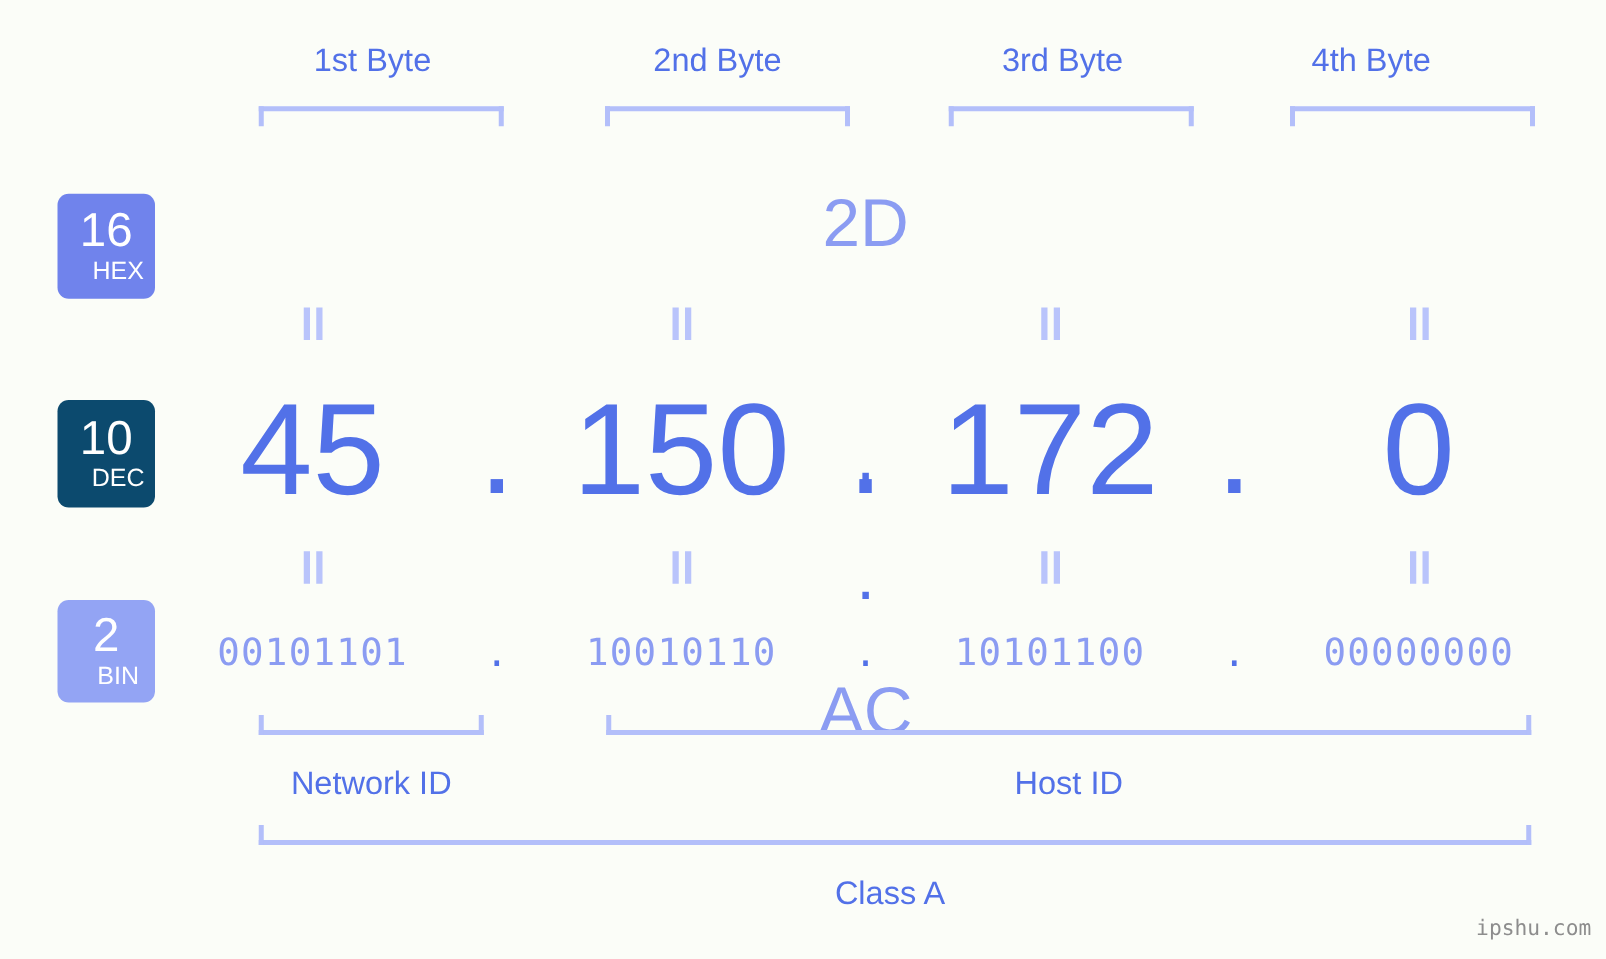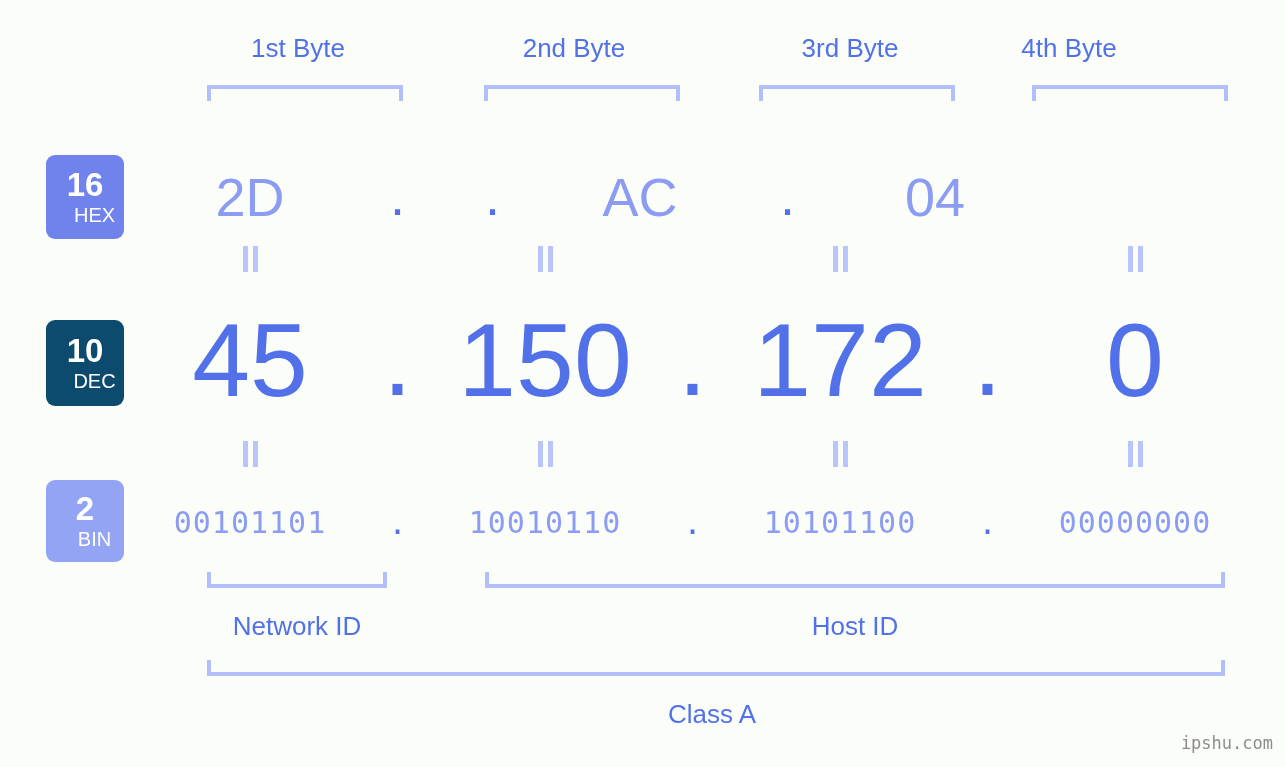--- a/index.html
+++ b/index.html
@@ -64,22 +64,22 @@
     color: #ffffff;
     text-align: center;
     box-sizing: border-box;
     display: flex;
     flex-direction: column;
     align-items: center;
     justify-content: center;
     line-height: 1;
   }
   .badge .num {
-    font-size: 33px;
-    font-weight: 700;
+    font-size: 38px;
+    font-weight: 400;
     line-height: 1.05;
   }
   .badge .nm {
     font-size: 20px;
     font-weight: 400;
     line-height: 1.1;
     margin-top: 1px;
     margin-left: 19px;
   }
   .badge-hex { top: 155px; height: 84px; background: #7083ec; }
@@ -99,21 +99,21 @@
     text-align: center;
     white-space: nowrap;
   }
   .sep {
     flex: 0 0 95px;
     text-align: center;
     white-space: nowrap;
   }
 
   
-  .row-hex { top: 152px; height: 90px; }
+  .row-hex { top: 152px; height: 90px; flex-direction: column; }
   .row-hex .cell {
     font-size: 54px;
     color: #8b9cf2;
     line-height: 1;
   }
   .row-hex .sep {
     font-size: 54px;
     color: #5271e8;
     line-height: 0.55;
   }
@@ -198,21 +198,21 @@
   }
 </style>
 </head>
 <body>
 
 <div id="stage">
 
   <div class="byte-label" style="left:198px;">1st Byte</div>
   <div class="byte-label" style="left:474px;">2nd Byte</div>
   <div class="byte-label" style="left:750px;">3rd Byte</div>
-  <div class="byte-label" style="left:969px;text-align:center;">4th Byte</div>
+  <div class="byte-label" style="left:997px;text-align:center;">4th Byte</div>
 
   <div class="bracket-top" style="left:207px; width:196px;"></div>
   <div class="bracket-top" style="left:484px; width:196px;"></div>
   <div class="bracket-top" style="left:759px; width:196px;"></div>
   <div class="bracket-top" style="left:1032px; width:196px;"></div>
 
   <div class="badge badge-hex">
     <span class="num">16</span>
     <span class="nm">HEX</span>
   </div>

